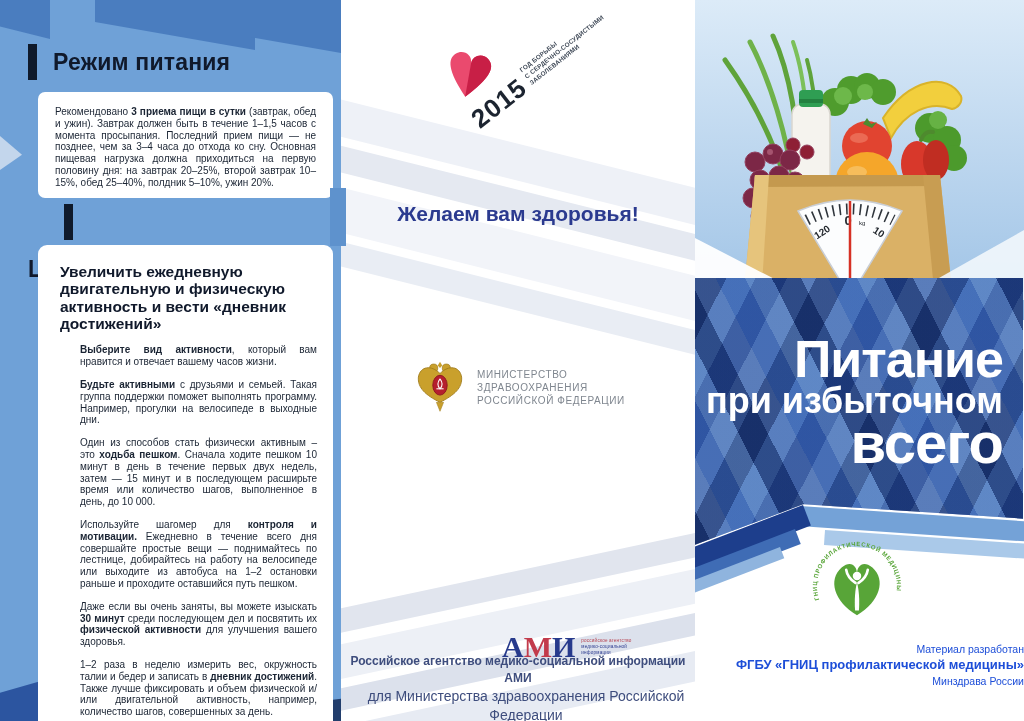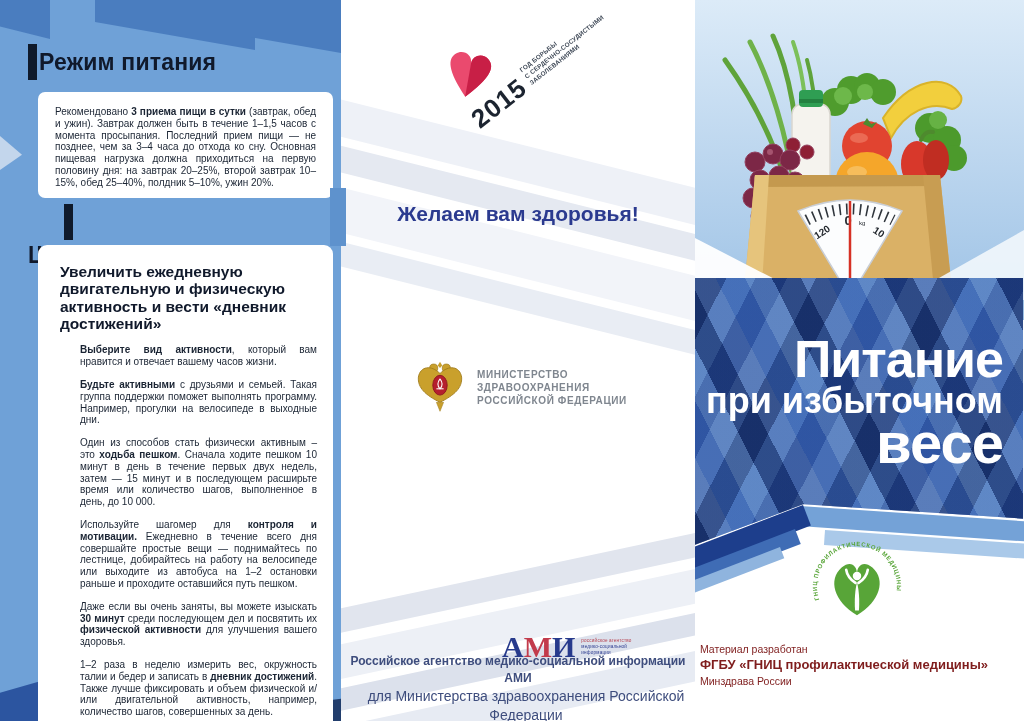--- a/index.html
+++ b/index.html
@@ -10,21 +10,21 @@
   .panel-left{left:0;width:341px;background:#6fa1d7;}
   .ldeco{position:absolute;background:#4a7dbf;}
   .ld1{left:-22px;top:-28px;width:72px;height:58px;transform:skewY(14deg);}
   .ld2{left:95px;top:-52px;width:160px;height:88px;transform:skewY(10deg);}
   .ld3{left:250px;top:-48px;width:125px;height:96px;transform:skewY(10deg);}
   .ltab{position:absolute;left:0;top:136px;width:22px;height:34px;background:#c3d6ec;
         clip-path:polygon(0 0,100% 55%,0 100%);}
   .lb-corner{position:absolute;left:-14px;bottom:-18px;width:82px;height:54px;background:#2c55a0;transform:skewY(-16deg);}
   .lb-band1{position:absolute;left:52px;bottom:-22px;width:185px;height:38px;background:#4d80c2;transform:skewY(-7deg);}
   .lb-band2{position:absolute;left:228px;bottom:-24px;width:125px;height:40px;background:#223e6d;transform:skewY(-7deg);}
-  .heading{position:absolute;left:28px;display:flex;align-items:center;gap:2px;}
+  .heading{position:absolute;left:28px;display:flex;align-items:center;gap:16px;}
   .heading .bar{width:9px;height:36px;background:#0f1a2b;}
   .heading h2{margin:0;font-size:23px;font-weight:bold;color:#10192b;letter-spacing:.2px;}
   .h1{top:44px;} .h2{top:204px;flex-direction:column;}
   .card{position:absolute;left:38px;width:295px;background:#fff;border-radius:9px;box-sizing:border-box;overflow:hidden;}
   .card1{top:92px;height:106px;padding:14px 17px 10px 17px;border-radius:7px;}
   .card2{top:245px;height:516px;padding:18px 16px 0 22px;}
   .body-text{font-size:10px;line-height:1.18;color:#1a2433;text-align:justify;margin:0;}
   .card2 h3{margin:0 0 12px 0;font-size:15.5px;line-height:1.12;color:#10192b;}
   .card2 p{margin:0 0 11px 20px;}
   
@@ -41,21 +41,21 @@
   .ms7{top:646px;height:22px;background:#dce1ec;}
   .ms8{top:684px;height:30px;background:#e7ebf3;}
   .mcontent{position:absolute;inset:0;z-index:2;}
   .heart-logo{position:absolute;left:99px;top:48px;width:58px;height:54px;transform:rotate(10deg);}
   .heart-rot{position:absolute;left:140px;top:104px;transform:rotate(-38deg);transform-origin:0 100%;
              display:flex;align-items:flex-end;gap:6px;white-space:nowrap;}
   .heart-year{font-size:26px;font-weight:bold;color:#1c2430;line-height:.8;letter-spacing:1px;}
   .heart-lines{font-size:6.3px;font-weight:bold;color:#3e4856;line-height:1.3;letter-spacing:.2px;padding-bottom:2px;}
   .wish{position:absolute;left:0;right:0;top:202px;text-align:center;font-size:21px;font-weight:bold;color:#2b3a8f;}
   .ministry{position:absolute;left:72px;top:358px;display:flex;align-items:center;gap:10px;}
-  .ministry-text{font-size:10px;font-weight:bold;color:#7f868f;letter-spacing:.6px;line-height:1.3;}
+  .ministry-text{font-size:10px;font-weight:normal;color:#7f868f;letter-spacing:.6px;line-height:1.3;}
   .ami{position:absolute;left:161px;top:632px;display:flex;align-items:flex-start;}
   .ami-word{font-family:"Liberation Serif",serif;font-size:30px;font-weight:bold;line-height:1;}
   .ami-a,.ami-i{color:#273a8c;} .ami-m{color:#c23b4c;}
   .ami-tiny{margin-left:6px;margin-top:6px;font-size:4.6px;line-height:1.3;letter-spacing:.2px;}
   .ami-tiny .t1{color:#b5404e;} .ami-tiny .t2,.ami-tiny .t3{color:#2b3a8f;}
   .ami-caption{position:absolute;left:0;right:0;top:653px;text-align:center;color:#3e4d7d;line-height:1.4;}
   .ami-cap1{font-size:12px;font-weight:bold;}
   .ami-cap2{font-size:14px;padding-left:16px;}
   
   .panel-right{left:695px;width:329px;background:#ffffff;}
@@ -74,21 +74,21 @@
   .ct1{font-size:52px;line-height:.9;letter-spacing:-1px;}
   .ct2{font-size:36px;line-height:.98;}
   .ct3{font-size:58px;line-height:.85;letter-spacing:-1px;}
   .ribbon{position:absolute;z-index:2;}
   .rr1{left:105px;top:506px;width:235px;height:20px;background:#74a2d7;transform:rotate(3.9deg);transform-origin:0 0;}
   .rr2{left:130px;top:530px;width:215px;height:15px;background:#aac9e9;transform:rotate(3.9deg);transform-origin:0 0;}
   .rl1{left:-27px;top:505px;width:135px;height:22px;background:#1d3e8c;transform:rotate(-21deg);transform-origin:100% 0;}
   .rl2{left:-30px;top:529px;width:130px;height:16px;background:#3f6cb5;transform:rotate(-21deg);transform-origin:100% 0;}
   .rl3{left:-35px;top:547px;width:120px;height:12px;background:#8fb4de;transform:rotate(-21deg);transform-origin:100% 0;}
   .gnic{position:absolute;left:112px;top:534px;width:100px;height:104px;z-index:4;}
-  .credits{position:absolute;left:5px;right:0;top:642px;text-align:left;color:#7f1d1d;z-index:4;line-height:1.35;}
+  .credits{position:absolute;left:5px;right:0;top:642px;text-align:right;color:#1d4ed8;z-index:4;line-height:1.35;}
   .cr1,.cr3{font-size:10.5px;}
   .cr2{font-size:13px;font-weight:bold;}
   
   .blue-tab{position:absolute;left:330px;top:188px;width:16px;height:58px;background:#5e92cd;z-index:5;}
   b{font-weight:bold;}
 </style>
 </head>
 <body>
 
 <section class="panel panel-left">
@@ -291,21 +291,21 @@
   <div class="ribbon rr1"></div>
   <div class="ribbon rr2"></div>
   <div class="ribbon rl1"></div>
   <div class="ribbon rl2"></div>
   <div class="ribbon rl3"></div>
 
   <div class="plaid">
     <div class="cover-title">
       <div class="ct1">Питание</div>
       <div class="ct2">при избыточном</div>
-      <div class="ct3">весе</div>
+      <div class="ct3">всего</div>
     </div>
   </div>
 
   <svg class="gnic" viewBox="-65 -65 130 130">
     <defs>
       <path id="gnicArc" d="M -48.9,17.8 A 52,52 0 1 1 48.9,17.8" fill="none"></path>
     </defs>
     <text font-size="8" font-weight="bold" fill="#58a538" letter-spacing="1">
       <textPath href="#gnicArc" startOffset="0" textLength="188" lengthAdjust="spacingAndGlyphs">ГНИЦ  ПРОФИЛАКТИЧЕСКОЙ  МЕДИЦИНЫ</textPath>
     </text>

